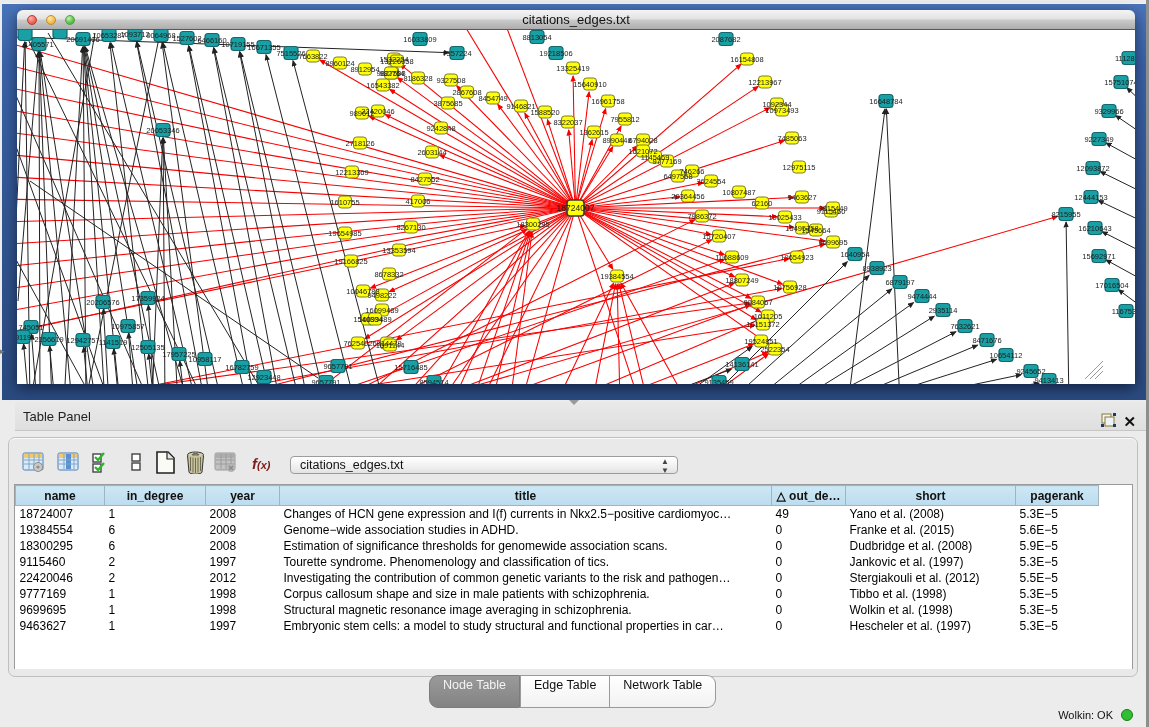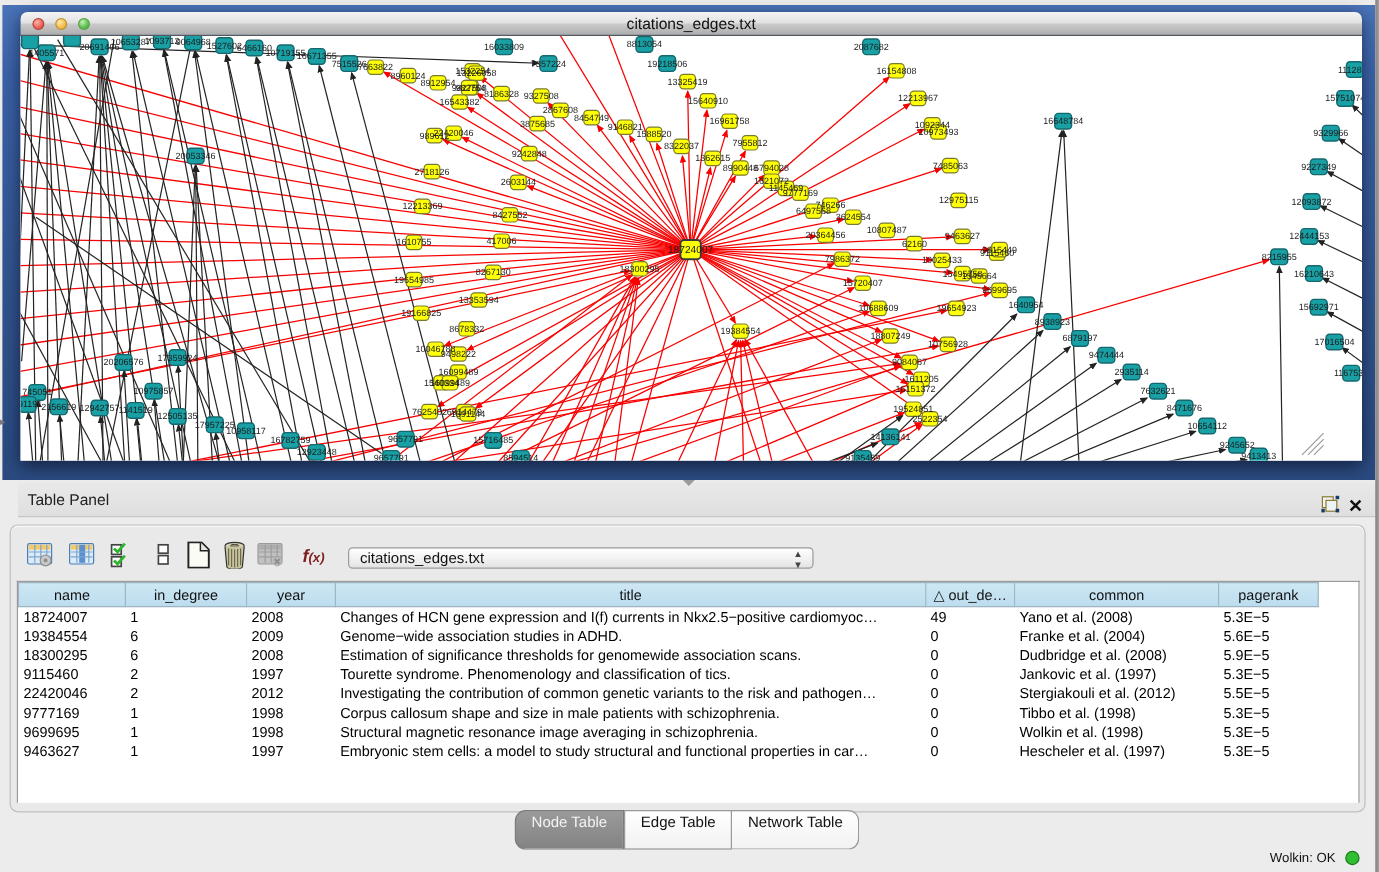--- a/index.html
+++ b/index.html
@@ -17,21 +17,21 @@
 #tphead{position:absolute;left:15px;top:2px;width:1146px;height:29px;background:linear-gradient(180deg,#e9e9e9,#dfdfdf);border-bottom:1px solid #c6c6c6;font-size:13px;color:#222;line-height:29px;padding-left:8px}
 #tpx{position:absolute;right:13px;top:413px;font-size:15px;font-weight:bold;color:#111}
 #tpfloat{position:absolute;right:32px;top:413px;width:16px;height:15px}
 #panelbox{position:absolute;left:8px;top:437px;width:1130px;height:240px;background:#e9e9e9;border:1px solid #bfbfbf;border-radius:7px;box-shadow:inset 0 1px 0 #fcfcfc}
 #toolrow{position:absolute;left:10px;top:8px;height:28px}
 .ic{position:absolute;top:5px;width:23px;height:23px}
 #dd{position:absolute;left:271px;top:10px;width:388px;height:18px;background:linear-gradient(180deg,#ffffff,#ededed 70%,#e2e2e2);border:1px solid #9c9c9c;border-radius:4px;font-size:12.5px;color:#111;line-height:17px;padding-left:9px}
 #ddar{position:absolute;right:8px;top:0px;font-size:8px;color:#444;line-height:9px;text-align:center}
 #tblwrap{position:absolute;left:5px;top:46px;width:1119px;height:185px;background:#fff;border:1px solid #9a9a9a;border-bottom:none;overflow:hidden}
 table{border-collapse:collapse;table-layout:fixed;width:1083px;font-size:12px}
-th{background:linear-gradient(180deg,#cde7f4,#bcdcee);border:1px solid #9fb6c2;font-weight:normal;height:20px;font-size:12px;color:#111;padding:0}
+th{background:linear-gradient(180deg,#cde7f4,#bcdcee);border:1px solid #9fb6c2;font-weight:bold;height:20px;font-size:12px;color:#111;padding:0}
 td{height:16px;padding:0 2px 0 4px;white-space:nowrap;overflow:hidden;color:#000}
 .c1{width:89px}.c2{width:101px}.c3{width:74px}.c4{width:492px}.c5{width:74px}.c6{width:170px}.c7{width:83px}
 td.c6{text-align:left}
 #tabs{position:absolute;left:429px;top:675px;height:33px;display:flex;font-size:12.5px;line-height:18px;text-align:right}
 .tab{border:1px solid #9a9a9a;background:linear-gradient(180deg,#ffffff,#f2f2f2);color:#111;padding:0 13px}
 .tab.sel{background:linear-gradient(180deg,#9a9a9a,#838383);color:#f4f4f4;border-color:#7c7c7c}
 #t1{border-radius:9px 0 0 9px}#t3{border-radius:0 9px 9px 0;border-left:none}
 #mem{position:absolute;right:36px;top:709px;font-size:11px;color:#111}
 #memdot{position:absolute;right:16px;top:709px;width:12px;height:12px;border-radius:50%;background:#2fbf30;border:1px solid #1d7a1e}
 #divmark{position:absolute;left:569px;top:400px;width:0;height:0;border-left:5px solid transparent;border-right:5px solid transparent;border-top:5px solid #9a9a9a}
@@ -574,39 +574,39 @@
   </div>
   <div id="tblwrap">
     <table>
       <tbody>
             <tr>
               <th class="c1">name</th>
               <th class="c2">in_degree</th>
               <th class="c3">year</th>
               <th class="c4">title</th>
               <th class="c5">△ out_de…</th>
-              <th class="c6">common</th>
+              <th class="c6">short</th>
               <th class="c7">pagerank</th>
             </tr>
 <tr>
               <td class="c1">18724007</td>
               <td class="c2">1</td>
               <td class="c3">2008</td>
               <td class="c4">Changes of HCN gene expression and I(f) currents in Nkx2.5−positive cardiomyoc…</td>
               <td class="c5">49</td>
               <td class="c6">Yano et al. (2008)</td>
               <td class="c7">5.3E−5</td>
             </tr>
 <tr>
               <td class="c1">19384554</td>
               <td class="c2">6</td>
               <td class="c3">2009</td>
               <td class="c4">Genome−wide association studies in ADHD.</td>
               <td class="c5">0</td>
-              <td class="c6">Franke et al. (2004)</td>
+              <td class="c6">Franke et al. (2015)</td>
               <td class="c7">5.6E−5</td>
             </tr>
 <tr>
               <td class="c1">18300295</td>
               <td class="c2">6</td>
               <td class="c3">2008</td>
               <td class="c4">Estimation of significance thresholds for genomewide association scans.</td>
               <td class="c5">0</td>
               <td class="c6">Dudbridge et al. (2008)</td>
               <td class="c7">5.9E−5</td>

